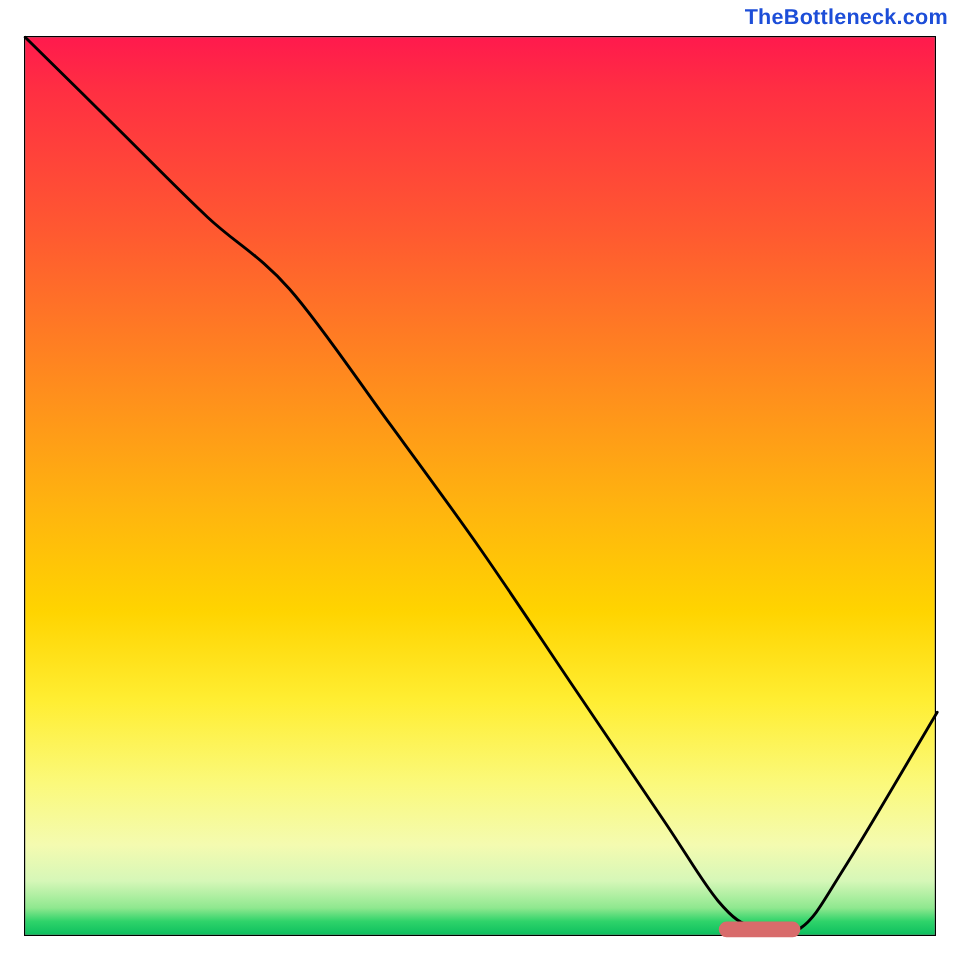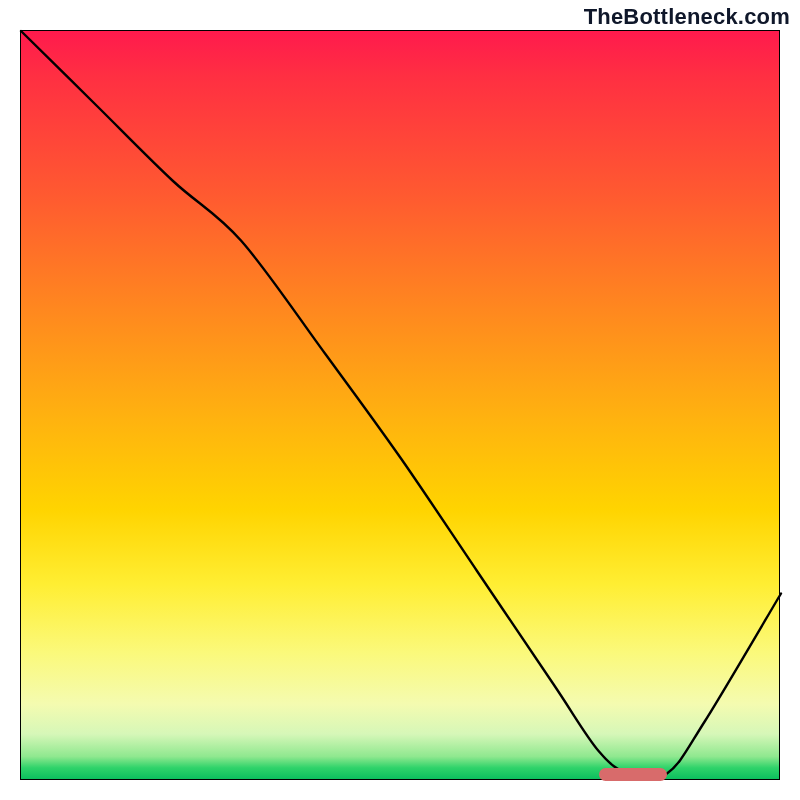--- a/index.html
+++ b/index.html
@@ -13,23 +13,23 @@
   }
   .stage {
     position: relative;
     width: 800px;
     height: 800px;
   }
   .watermark {
     position: absolute;
     top: 4px;
     right: 10px;
-    font-size: 22px;
+    font-size: 18px;
     font-weight: 600;
-    color: #0f172a;
+    color: #1d4ed8;
     letter-spacing: 0.2px;
     z-index: 20;
   }
   
   .plot {
     position: absolute;
     left: 20px;
     top: 30px;
     width: 760px;
     height: 750px;

